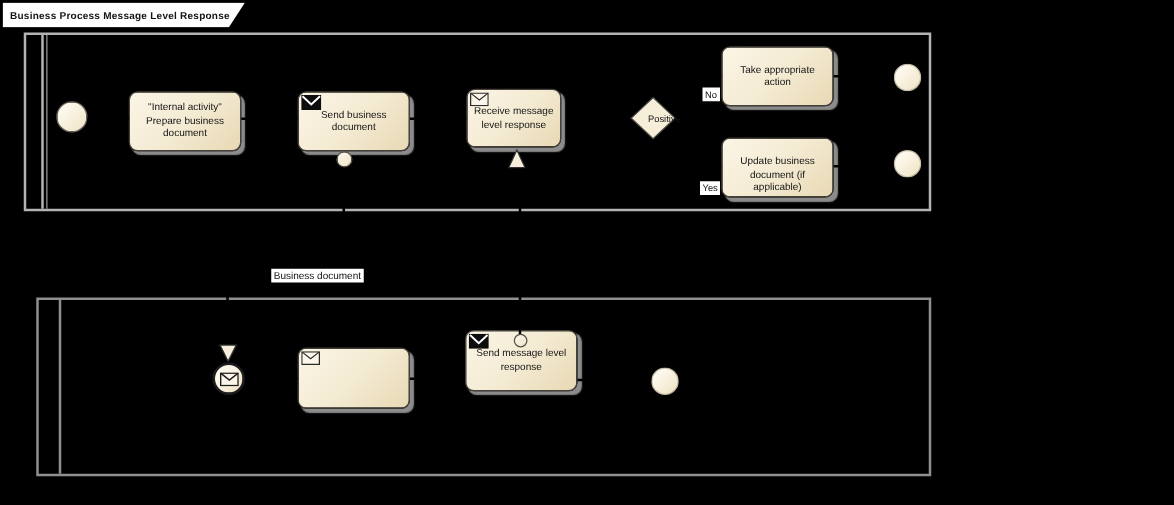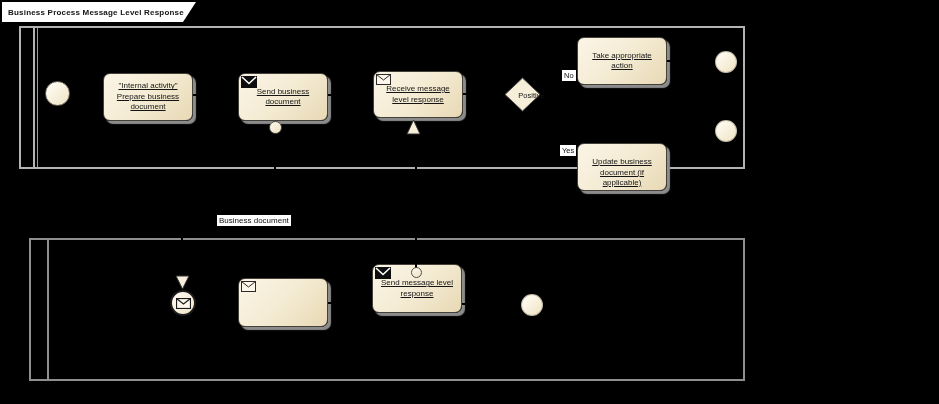--- a/index.html
+++ b/index.html
@@ -23,21 +23,21 @@
 
   
   .edge{position:absolute;background:#000;z-index:3;}
   .eh{height:2px;} .ev{width:2px;}
 
   
   .task{position:absolute;box-sizing:border-box;z-index:2;border:1px solid #45413a;border-radius:7px;
     background:linear-gradient(135deg,#fbf5e6 0%,#f4ebd3 50%,#e8d9b5 100%);
     box-shadow:3px 3px 1px #8c8c8c;
     display:flex;align-items:center;justify-content:center;text-align:center;}
-  .task .lbl{font-size:8px;line-height:10.5px;white-space:pre-line;text-decoration:underline;}
+  .task .lbl{font-size:8px;line-height:10.5px;white-space:pre-line;}
   .task .corner-icon{position:absolute;left:2px;top:2px;line-height:0;}
 
   .event{position:absolute;border-radius:50%;z-index:2;box-sizing:border-box;
     background:linear-gradient(135deg,#fdf9ee 20%,#f0e4c6 95%);}
   .ev-start{border:1px solid #6b665c;}
   .ev-end{border:1px solid rgba(100,92,72,.35);}
   .ev-msg{border:2px solid #1c1c1c;display:flex;align-items:center;justify-content:center;}
 
   .gateway{position:absolute;left:504px;top:77px;width:37px;height:35px;z-index:2;}
   .gateway .glbl{position:absolute;left:50%;top:50%;transform:translate(-50%,-50%);
@@ -100,21 +100,21 @@
       <svg width="16" height="12" viewBox="0 0 16 12">
           <rect x="0.5" y="0.5" width="15" height="11" fill="#0d0d0d" stroke="#0d0d0d"></rect>
           <polyline points="1,1 8,7.5 15,1" fill="none" stroke="#ffffff" stroke-width="1.6"></polyline>
         </svg>
     </span>
     <div class="lbl">Send business
 document</div>
   </div>
   <div class="mf-circle" style="left:269px;top:121px;width:13px;height:13px;"></div>
 
-  <div class="task" style="left:373px;top:71px;width:90px;height:47px;">
+  <div class="task" style="left:373px;top:71px;width:76px;height:47px;">
     <span class="corner-icon">
       <svg width="15" height="11" viewBox="0 0 15 11">
           <rect x="0.5" y="0.5" width="14" height="10" fill="#fcf7ea" stroke="#2b2b2b"></rect>
           <polyline points="0.5,0.5 7.5,6 14.5,0.5" fill="none" stroke="#2b2b2b"></polyline>
         </svg>
     </span>
     <div class="lbl">Receive message
 level response</div>
   </div>
   <div class="mf-arrow" style="left:406px;top:119px;">
@@ -135,21 +135,21 @@
   </div>
   <div class="flow-label" style="left:560px;top:117px;">
     <span>Yes</span>
   </div>
 
   <div class="task" style="left:577px;top:37px;width:90px;height:48px;">
     <div class="lbl">Take appropriate
 action</div>
   </div>
 
-  <div class="task" style="left:577px;top:110px;width:90px;height:48px;align-items:flex-start;margin-top:33px;">
+  <div class="task" style="left:577px;top:110px;width:90px;height:48px;align-items:flex-start;">
     <div class="lbl" style="padding-top:13px;">Update business
 document (if
 applicable)</div>
   </div>
 
   <div class="event ev-end" style="left:715px;top:51px;width:22px;height:22px;"></div>
   <div class="event ev-end" style="left:715px;top:120px;width:22px;height:22px;"></div>
 
   <div class="flow-label" style="left:217px;top:187px;font-size:8px;">
     <span>Business document</span>

